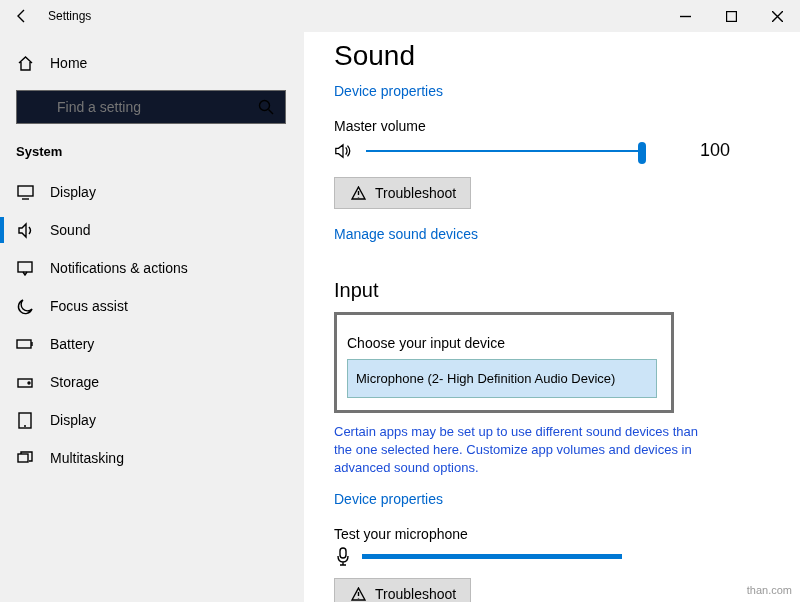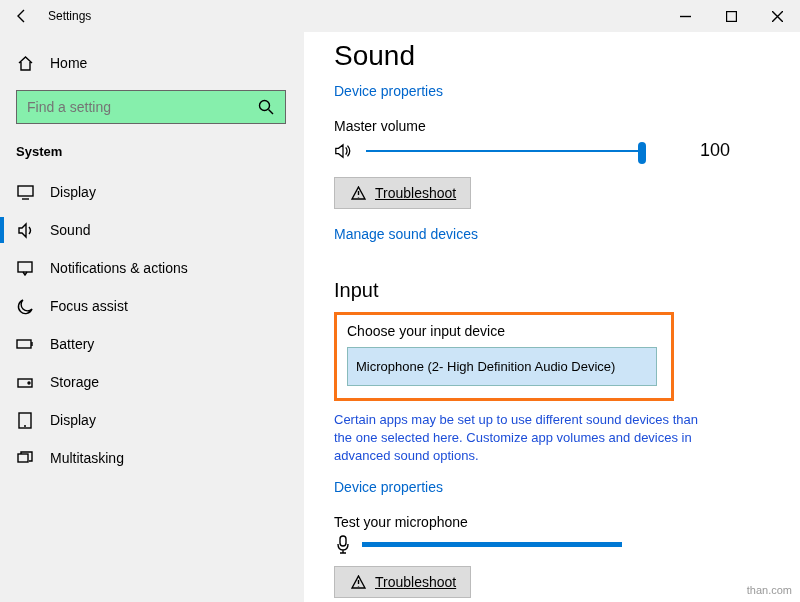--- a/index.html
+++ b/index.html
@@ -12,44 +12,44 @@
   .window-controls { margin-left: auto; display: flex; }
   .win-ctrl { width: 46px; height: 32px; display: flex; align-items: center; justify-content: center; font-size: 12px; font-family: "Segoe MDL2 Assets", Arial; }
   
   
   .main { display: flex; height: 570px; }
   
   
   .sidebar { width: 304px; background: #f0f0f0; padding-top: 12px; position: relative; }
   .home-row { display: flex; align-items: center; height: 38px; padding-left: 16px; gap: 16px; font-size: 14px; }
   .search-row { margin: 8px 16px 12px 16px; }
-  .search-box { width: 270px; height: 34px; border: 1px solid #666; background: #86efac; display: flex; align-items: center; padding: 0 10px; justify-content: space-between; }
+  .search-box { width: 270px; height: 34px; border: 1px solid #666; background: #0f172a; display: flex; align-items: center; padding: 0 10px; justify-content: flex-end; }
   .search-box input { border: none; background: transparent; outline: none; font-size: 14px; color: #666; width: 200px; }
   .group-header { font-size: 13px; font-weight: 600; padding: 8px 16px 14px 16px; }
   .nav-item { display: flex; align-items: center; height: 38px; padding-left: 16px; gap: 16px; font-size: 14px; position: relative; }
   .nav-item.active::before { content: ""; position: absolute; left: 0; top: 6px; bottom: 6px; width: 4px; background: #0078d4; }
   .icon { width: 18px; height: 18px; display: flex; align-items: center; justify-content: center; color: #000; flex-shrink: 0; }
   
   
   .content { flex: 1; padding: 8px 32px 0 30px; overflow-y: auto; position: relative; color: #000; }
   .page-heading { font-size: 28px; font-weight: 400; margin-bottom: 10px; }
   .link { color: #0066cc; font-size: 14px; display: inline-block; }
   .label { font-size: 14px; margin-top: 18px; margin-bottom: 6px; }
   
   .vol-row { display: flex; align-items: center; gap: 14px; margin-top: 6px; }
   .slider { flex: 1; max-width: 280px; height: 20px; display: flex; align-items: center; position: relative; }
   .slider-track { height: 2px; background: #0078d4; width: 100%; position: relative; }
   .slider-thumb { position: absolute; right: 0; top: -8px; width: 8px; height: 22px; background: #0078d4; border-radius: 4px; }
   .vol-value { font-size: 18px; margin-left: 40px; }
   
-  .btn { display: inline-flex; align-items: center; gap: 8px; height: 32px; padding: 0 14px; background: #ddd; border: 1px solid #bbb; font-size: 14px; margin-top: 16px; text-decoration: underline; }
+  .btn { display: inline-flex; align-items: center; gap: 8px; height: 32px; padding: 0 14px; background: #ddd; border: 1px solid #bbb; font-size: 14px; margin-top: 16px; }
   
   .section-heading { font-size: 20px; font-weight: 400; margin-top: 36px; margin-bottom: 10px; }
   
-  .highlight-box { border: 3px solid #f97316; padding: 8px 10px 12px 10px; width: 340px; }
+  .highlight-box { border: 3px solid #737373; padding: 20px 10px 12px 10px; width: 340px; }
   .dropdown { margin-top: 8px; height: 39px; background: #cce4f7; border: 1px solid #8bb; display: flex; align-items: center; padding: 0 8px; font-size: 13px; width: 310px; }
   
   .desc { font-size: 13px; color: #1d4ed8; margin-top: 10px; line-height: 1.4; max-width: 370px; }
   
   .mic-row { display: flex; align-items: center; gap: 10px; margin-top: 6px; }
   .progress { height: 5px; background: #0078d4; width: 260px; }
   
   .watermark { position: absolute; bottom: 6px; right: 8px; font-size: 11px; color: #999; }
   
   svg { stroke: currentColor; fill: none; stroke-width: 1.4; }

